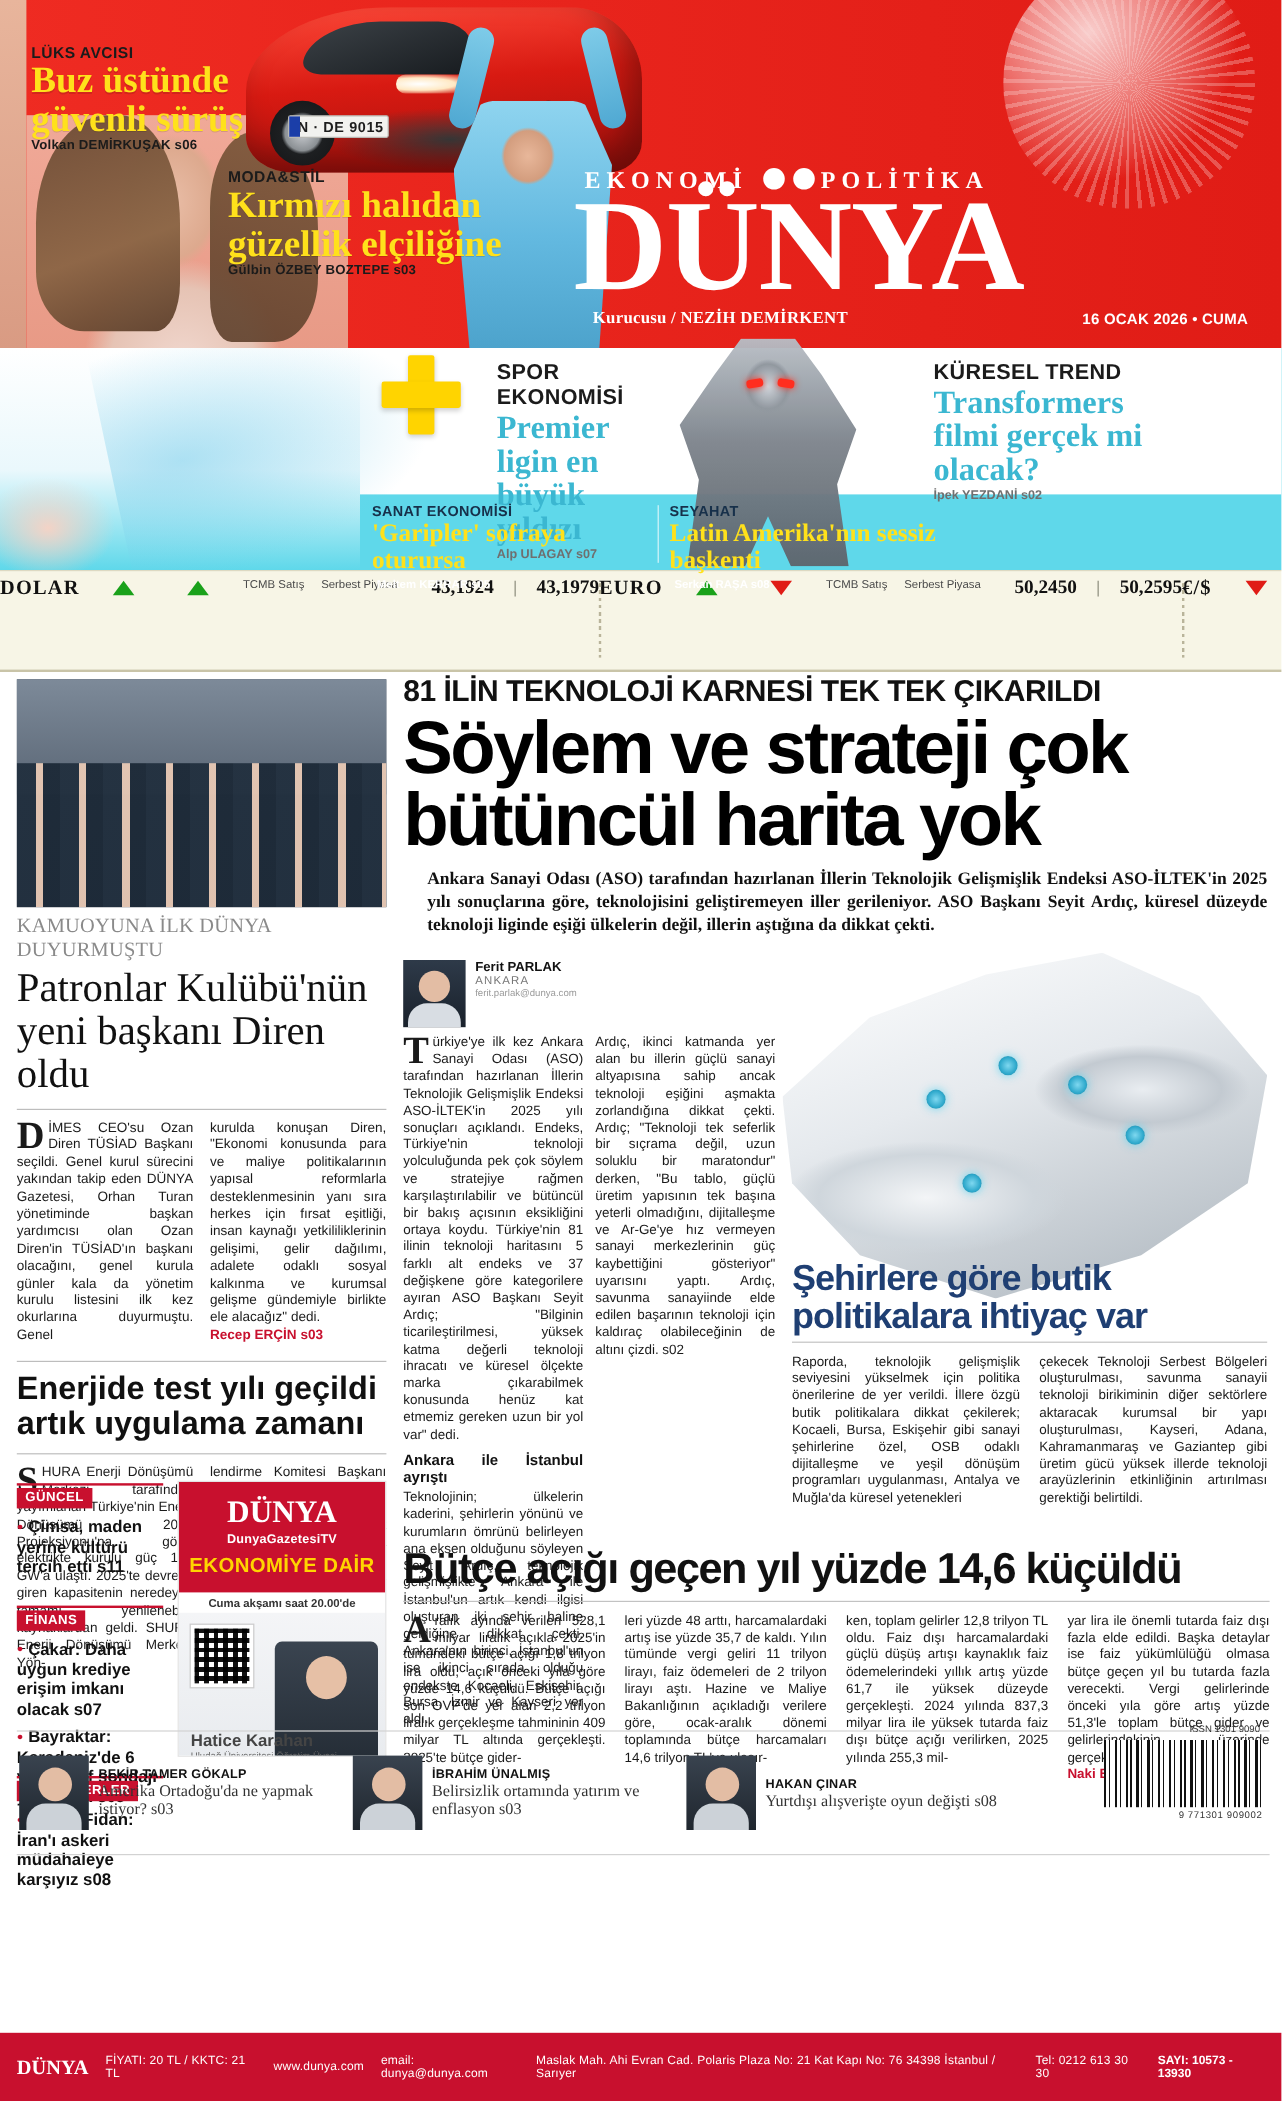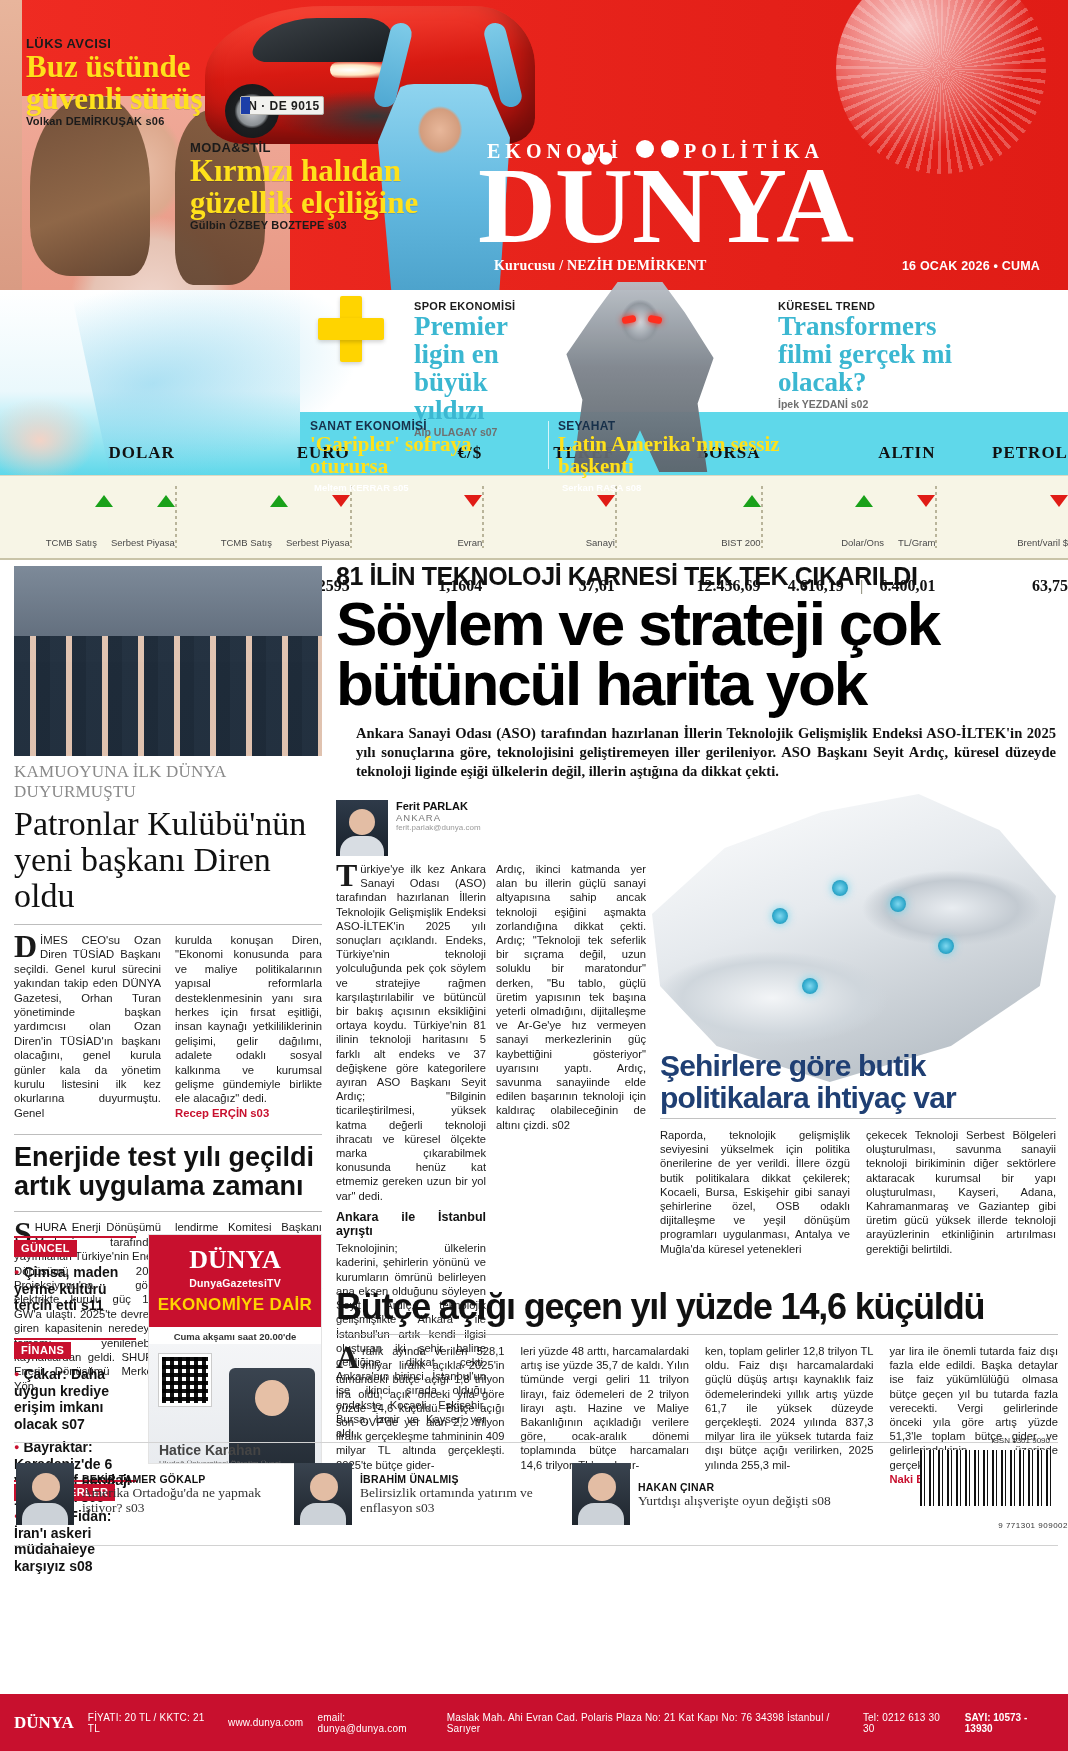--- a/index.html
+++ b/index.html
@@ -196,21 +196,21 @@
   }
   .robot-eye{
     position:absolute; width:14px; height:7px; background:#ff2e1f; border-radius:3px; top:316px; z-index:4;
     box-shadow:0 0 6px #ff2e1f;
   }
   .robot-eye.e1{ left:622px; transform:rotate(-10deg); }
   .robot-eye.e2{ left:648px; transform:rotate(10deg); }
 
   .c-spor{ position:absolute; left:414px; top:300px; width:150px; z-index:5;}
   .c-kur{ position:absolute; left:778px; top:300px; width:180px; z-index:5;}
-  .c-kicker{ font-size:11px; font-weight:bold; color:#1b1b1b; letter-spacing:.3px;}
+  .c-kicker{ font-size:18px; font-weight:bold; color:#1b1b1b; letter-spacing:.3px;}
   .c-title{
     font-family:"Liberation Serif", serif; font-weight:bold; font-size:27px; line-height:28px;
     color:#3bb7d1;
   }
   .c-by{ font-size:10.5px; color:#6f6f6f; font-weight:bold; margin-top:2px;}
 
   .cyan-row{
     position:absolute; left:300px; top:415px; width:768px; height:60px;
     display:flex; z-index:6;
   }
@@ -225,22 +225,22 @@
   }
   .ci-by{ font-size:9.5px; font-weight:bold; color:#ffffff; display:inline; margin-left:4px;}
 
   
   .ticker{
     position:absolute; left:0; top:475px; width:1068px; height:85px;
     background:#f7f5e6; border-top:1px solid #ddd9c2; border-bottom:2px solid #c9c4a8;
     display:flex;
   }
   .tk{
-    flex:1; position:relative; display:flex; flex-direction:column;
-    align-items:flex-end; justify-content:center; padding-top:4px;gap:28px;
+    flex:1; position:relative; display:flex; flex-direction:row;
+    align-items:flex-start; justify-content:center; padding-top:4px;gap:28px;
   }
   .tk + .tk:before{
     content:""; position:absolute; left:0; top:10px; bottom:10px; width:2px;
     background:repeating-linear-gradient(180deg,#b9b49a 0 3px, transparent 3px 6px);
   }
   .tk-name{
     font-family:"Liberation Serif", serif; font-weight:bold; font-size:17px;
     color:#111; letter-spacing:1px;
   }
   .tk-arrows{ display:flex; gap:44px; margin-top:4px; }
@@ -459,21 +459,21 @@
   }
   .promo-name{ font-size:10.5px; font-weight:bold; color:#111; letter-spacing:.2px;}
   .promo-text{
     font-family:"Liberation Serif", serif; font-size:13.5px; line-height:15px; color:#333;
   }
   .barcode{
     position:absolute; right:16px; top:888px; width:132px; height:56px;
     background:repeating-linear-gradient(90deg,#111 0 2px,#fff 2px 4px, #111 4px 5px, #fff 5px 9px);
   }
   .issn{ position:absolute; right:18px; top:874px; font-size:8px; color:#333;}
-  .barcode-num{ position:absolute; right:0; top:946px; font-size:8px; color:#333; letter-spacing:.5px;margin-top:13px;}
+  .barcode-num{ position:absolute; right:16px; top:946px; font-size:8px; color:#333; letter-spacing:.5px;}
 
   
   .footer{
     position:absolute; left:0; top:1694px; width:1068px; height:57px;
     background:#c8102e; color:#fff; display:flex; align-items:center; padding:0 14px;
     gap:14px;
   }
   .footer-logo{ font-family:"Liberation Serif", serif; font-weight:bold; font-size:17px;}
   .footer-text{ font-size:10px; letter-spacing:.2px; }
   .footer-right{ margin-left:auto; font-size:10px; font-weight:bold;}

